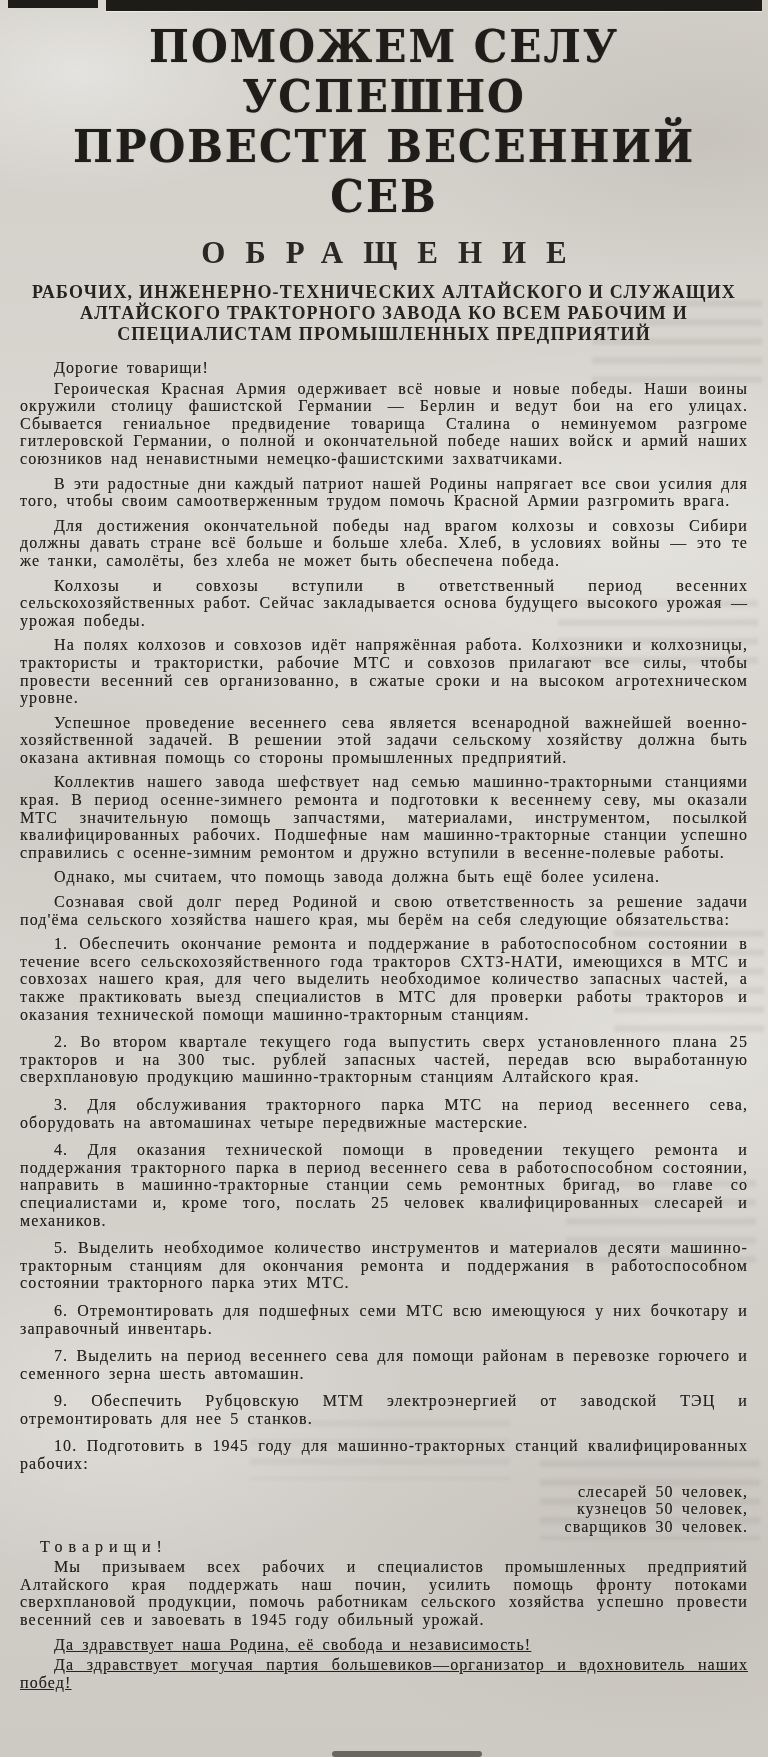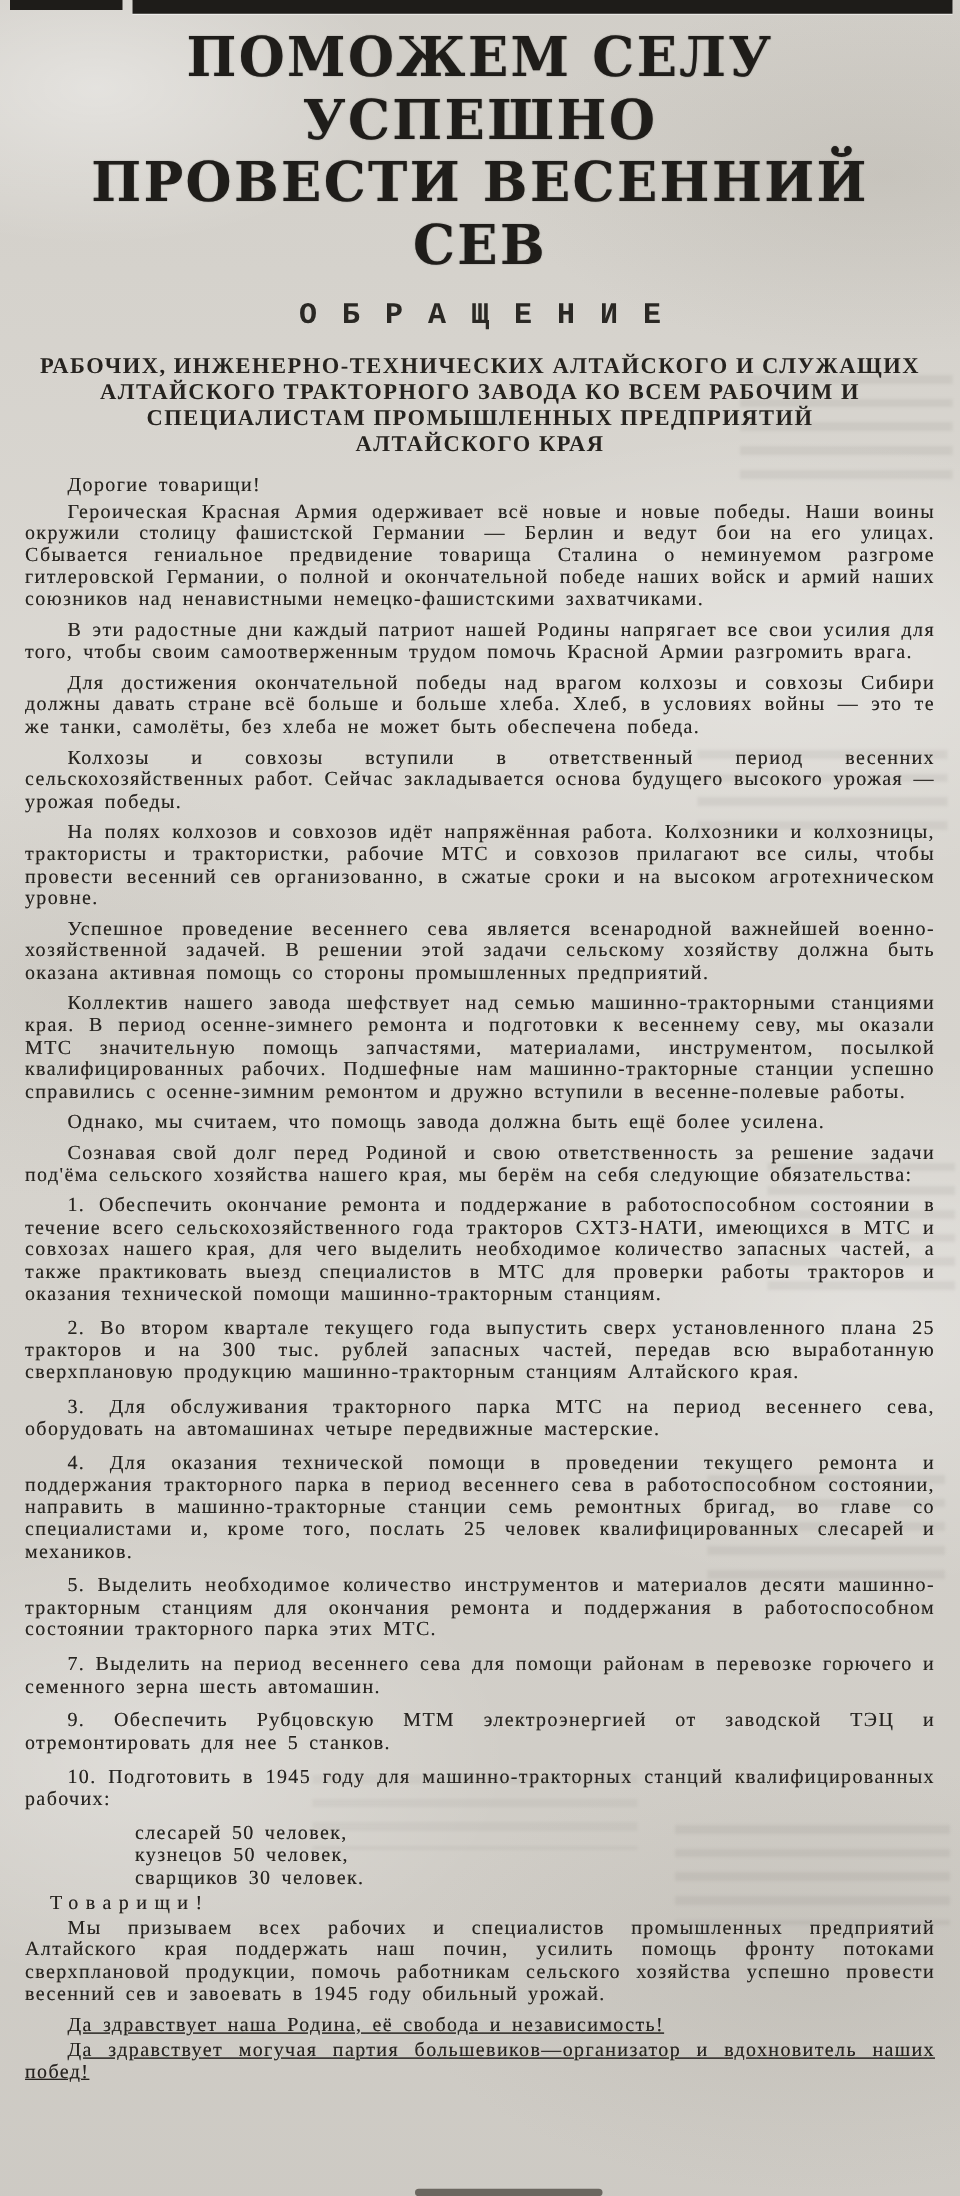--- a/index.html
+++ b/index.html
@@ -52,23 +52,23 @@
     font-family:"DejaVu Serif", serif;
     font-weight:bold;
     font-size:44px; line-height:50px;
     letter-spacing:2px;
     color:#1f1d1a;
     text-shadow:0 0 1px rgba(31,29,26,.55);
     transform:scaleX(.96);
   }
   .appeal-title{
     margin-top:14px;
-    font-family:Liberation Mono, monospace;
+    font-family:Liberation Serif, serif;
     font-weight:600;
-    font-size:24px; line-height:34px;
+    font-size:31px; line-height:34px;
     letter-spacing:20px; padding-left:20px;
     color:#2a2824;
   }
   .address{
     margin-top:12px;
     font-weight:bold;
     font-size:18px; line-height:21px;
     letter-spacing:1.2px;
     color:#26231f;
   }
@@ -77,21 +77,21 @@
   .article{
     position:relative;
     padding:14px 20px 0 20px;
     font-size:16px; line-height:17.6px;
     letter-spacing:1.1px; word-spacing:3px;
     text-shadow:0 0 .5px rgba(38,35,31,.5);
   }
   .salutation{text-indent:34px; margin-bottom:3px;}
   .para{text-indent:34px; text-align:justify; margin-bottom:7px;}
   .obligations .para{margin-bottom:10px;}
-  .quota{margin-left:88px; text-align:left;}
+  .quota{margin-left:88px; text-align:right;}
   .comrades{text-indent:20px; letter-spacing:6px; margin:3px 0 2px;}
   .slogans .para{margin-bottom:2px;text-decoration:underline;}
   .slogans{margin-top:8px;}
   .closing{margin-top:2px;}
 </style>
 </head>
 <body>
 
 <div class="page">
 
@@ -109,21 +109,20 @@
     <h1 class="headline">
       <span>ПОМОЖЕМ СЕЛУ УСПЕШНО</span><br>
       <span>ПРОВЕСТИ ВЕСЕННИЙ СЕВ</span>
     </h1>
     <div class="appeal-title">ОБРАЩЕНИЕ</div>
     <div class="address">
 
     <div>РАБОЧИХ, ИНЖЕНЕРНО-ТЕХНИЧЕСКИХ АЛТАЙСКОГО И СЛУЖАЩИХ</div>
         <div>АЛТАЙСКОГО ТРАКТОРНОГО ЗАВОДА КО ВСЕМ РАБОЧИМ И</div>
         <div>СПЕЦИАЛИСТАМ ПРОМЫШЛЕННЫХ ПРЕДПРИЯТИЙ</div>
-        <div>АЛТАЙСКОГО КРАЯ</div>
       </div>
   </header>
 
   <article class="article">
 
     <p class="salutation">Дорогие товарищи!</p>
 
     <div class="intro">
 
     <p class="para">Героическая Красная Армия одерживает всё новые и новые победы. Наши воины окружили столицу фашистской Германии — Берлин и ведут бои на его улицах. Сбывается гениальное предвидение товарища Сталина о неминуемом разгроме гитлеровской Германии, о полной и окончательной победе наших войск и армий наших союзников над ненавистными немецко-фашистскими захватчиками.</p>
@@ -137,20 +136,21 @@
         <p class="para">Сознавая свой долг перед Родиной и свою ответственность за решение задачи под'ёма сельского хозяйства нашего края, мы берём на себя следующие обязательства:</p>
       </div>
 
     <div class="obligations">
 
     <p class="para">1. Обеспечить окончание ремонта и поддержание в работоспособном состоянии в течение всего сельскохозяйственного года тракторов СХТЗ-НАТИ, имеющихся в МТС и совхозах нашего края, для чего выделить необходимое количество запасных частей, а также практиковать выезд специалистов в МТС для проверки работы тракторов и оказания технической помощи машинно-тракторным станциям.</p>
         <p class="para">2. Во втором квартале текущего года выпустить сверх установленного плана 25 тракторов и на 300 тыс. рублей запасных частей, передав всю выработанную сверхплановую продукцию машинно-тракторным станциям Алтайского края.</p>
         <p class="para">3. Для обслуживания тракторного парка МТС на период весеннего сева, оборудовать на автомашинах четыре передвижные мастерские.</p>
         <p class="para">4. Для оказания технической помощи в проведении текущего ремонта и поддержания тракторного парка в период весеннего сева в работоспособном состоянии, направить в машинно-тракторные станции семь ремонтных бригад, во главе со специалистами и, кроме того, послать 25 человек квалифицированных слесарей и механиков.</p>
         <p class="para">5. Выделить необходимое количество инструментов и материалов десяти машинно-тракторным станциям для окончания ремонта и поддержания в работоспособном состоянии тракторного парка этих МТС.</p>
+        <p class="para">6. Отремонтировать для подшефных семи МТС всю имеющуюся у них бочкотару и заправочный инвентарь.</p>
         <p class="para">7. Выделить на период весеннего сева для помощи районам в перевозке горючего и семенного зерна шесть автомашин.</p>
         <p class="para">9. Обеспечить Рубцовскую МТМ электроэнергией от заводской ТЭЦ и отремонтировать для нее 5 станков.</p>
         <p class="para">10. Подготовить в 1945 году для машинно-тракторных станций квалифицированных рабочих:</p>
       </div>
 
     <div class="quota-list">
 
     <p class="quota">слесарей 50 человек,</p>
         <p class="quota">кузнецов 50 человек,</p>
         <p class="quota">сварщиков 30 человек.</p>

